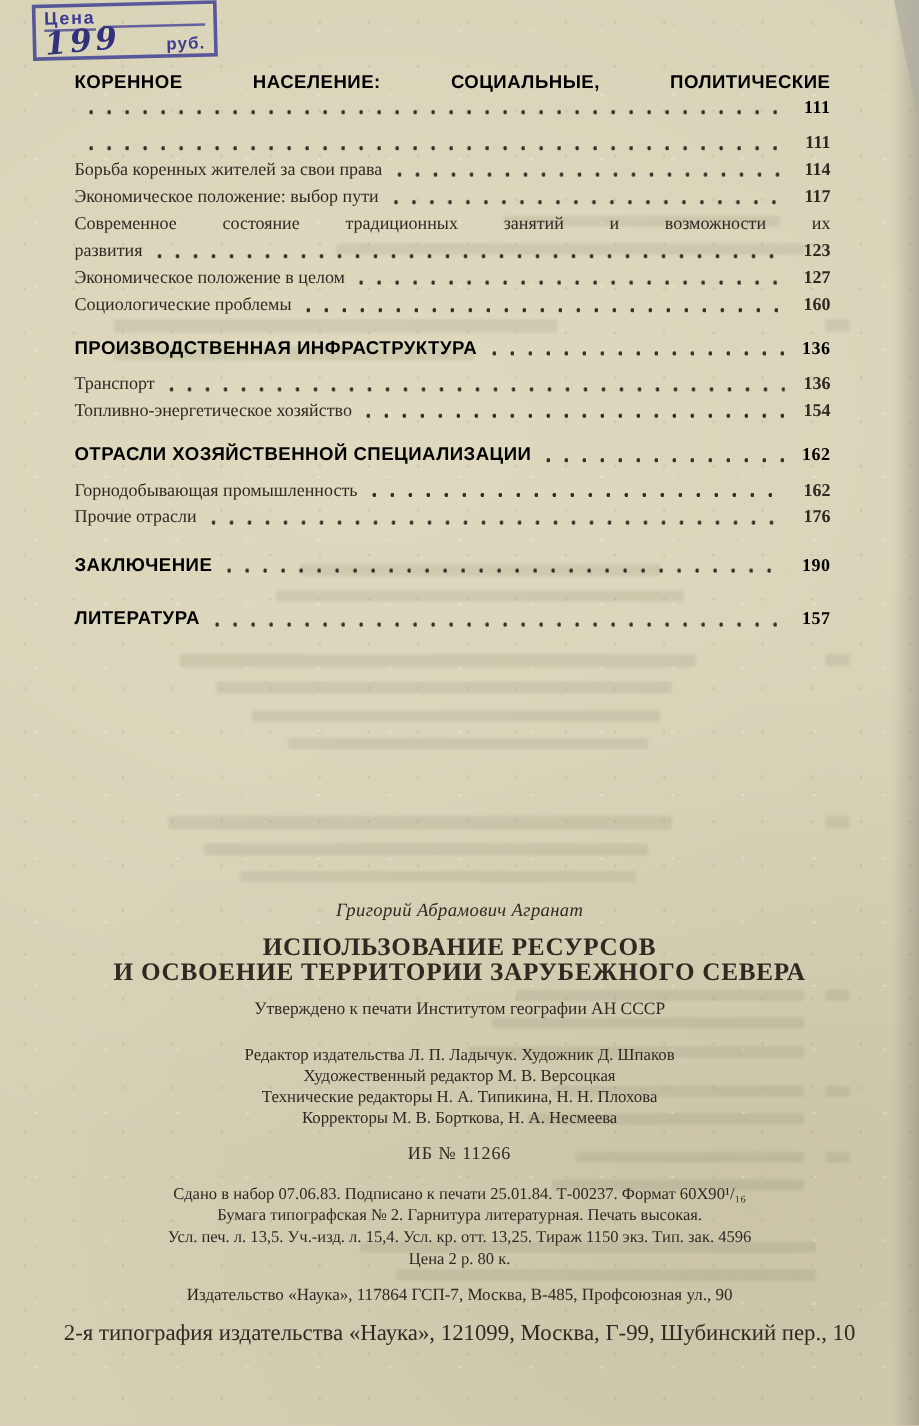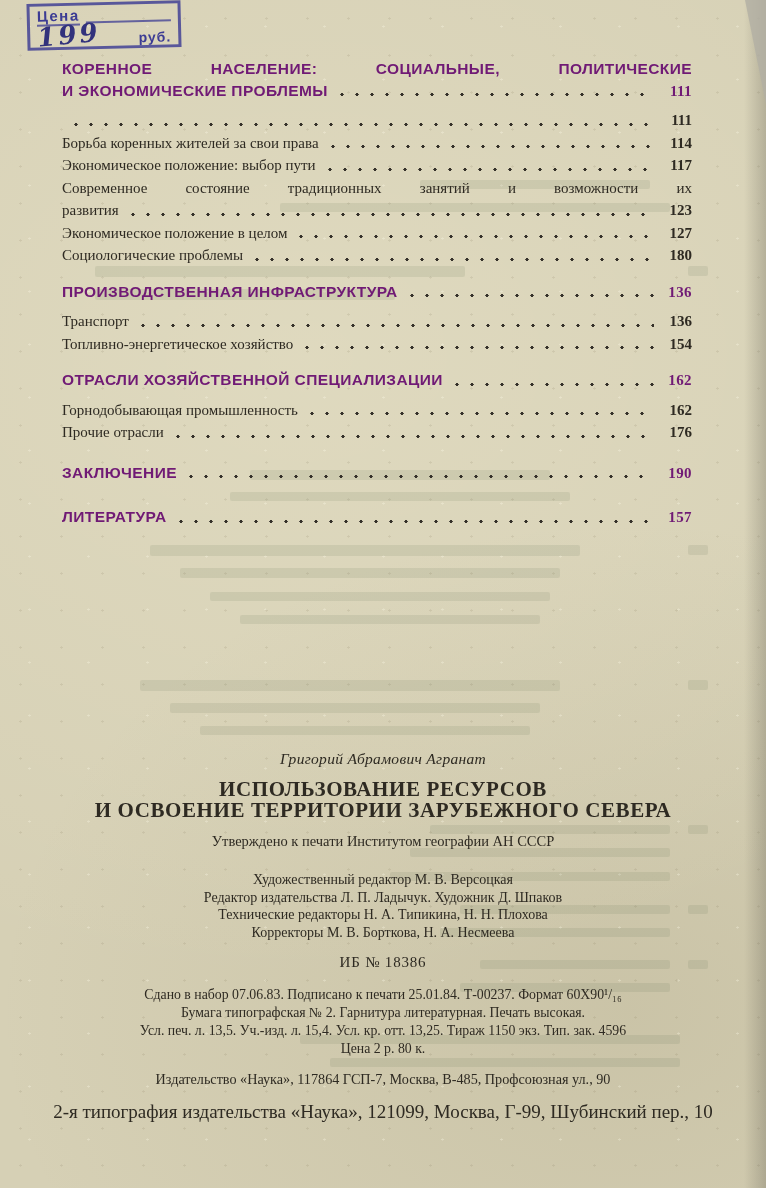--- a/index.html
+++ b/index.html
@@ -37,21 +37,21 @@
   
   .ghosts{position:absolute;inset:0;z-index:0;pointer-events:none;}
   .ghost-bar{position:absolute;background:rgba(104,117,87,.13);filter:blur(.7px);border-radius:2px;}
 
   
   .toc{position:absolute;left:62px;top:58px;width:630px;z-index:2;}
   .toc-entry{margin-top:0;}
   .toc-entry.item{font-size:15px;line-height:22.5px;}
   .toc-entry.chapter{font-family:"Liberation Sans",sans-serif;font-weight:700;
     font-size:15.5px;letter-spacing:.4px;line-height:21.5px;
-    margin-top:14px;margin-bottom:7px;color:#701a75;}
+    margin-top:14px;margin-bottom:7px;color:#000000;}
   .toc-entry.chapter:first-child{margin-top:0;}
   .toc-entry.chapter:nth-last-child(2){margin-top:18px;}
   .toc-entry.chapter:nth-last-child(1){margin-top:22px;}
   .toc-preline{text-align:justify;text-align-last:justify;}
   .toc-lastline{display:flex;align-items:baseline;}
   .toc-label{white-space:nowrap;}
   .toc-leader{flex:1;align-self:flex-end;height:5px;margin:0 8px 5px 12px;min-width:16px;
     background-image:radial-gradient(circle at 2px 2.5px, #35312a 1.45px, rgba(0,0,0,0) 1.8px);
     background-size:15px 5px;background-repeat:repeat-x;}
   .toc-page{font-family:"Liberation Serif",serif;font-weight:700;font-size:15px;
@@ -110,21 +110,20 @@
   <div class="stamp-row2">
     <span class="stamp-handwritten">199</span>
     <span class="stamp-rub">руб.</span>
   </div>
 </div>
 
 <div class="toc">
     <div class="toc-entry chapter">
       <div class="toc-preline">КОРЕННОЕ НАСЕЛЕНИЕ: СОЦИАЛЬНЫЕ, ПОЛИТИЧЕСКИЕ</div>
       <div class="toc-lastline">
-        <span class="toc-label">И ЭКОНОМИЧЕСКИЕ ПРОБЛЕМЫ</span>
         <span class="toc-leader"></span>
         <span class="toc-page">111</span>
       </div>
     </div>
     <div class="toc-entry item">
       <div class="toc-lastline">
         <span class="toc-leader"></span>
         <span class="toc-page">111</span>
       </div>
     </div>
@@ -154,21 +153,21 @@
       <div class="toc-lastline">
         <span class="toc-label">Экономическое положение в целом</span>
         <span class="toc-leader"></span>
         <span class="toc-page">127</span>
       </div>
     </div>
     <div class="toc-entry item">
       <div class="toc-lastline">
         <span class="toc-label">Социологические проблемы</span>
         <span class="toc-leader"></span>
-        <span class="toc-page">180</span>
+        <span class="toc-page">160</span>
       </div>
     </div>
     <div class="toc-entry chapter">
       <div class="toc-lastline">
         <span class="toc-label">ПРОИЗВОДСТВЕННАЯ ИНФРАСТРУКТУРА</span>
         <span class="toc-leader"></span>
         <span class="toc-page">136</span>
       </div>
     </div>
     <div class="toc-entry item">
@@ -223,26 +222,26 @@
   </div>
 
 <div class="colophon">
   <div class="author">Григорий Абрамович Агранат</div>
   <div class="book-title">
     <div>ИСПОЛЬЗОВАНИЕ РЕСУРСОВ</div>
     <div>И ОСВОЕНИЕ ТЕРРИТОРИИ ЗАРУБЕЖНОГО СЕВЕРА</div>
   </div>
   <div class="approved">Утверждено к печати Институтом географии АН СССР</div>
   <div class="staff">
+      <div>Редактор издательства Л. П. Ладычук. Художник Д. Шпаков</div>
       <div>Художественный редактор М. В. Версоцкая</div>
-      <div>Редактор издательства Л. П. Ладычук. Художник Д. Шпаков</div>
       <div>Технические редакторы Н. А. Типикина, Н. Н. Плохова</div>
       <div>Корректоры М. В. Борткова, Н. А. Несмеева</div>
     </div>
-  <div class="ib">ИБ № 18386</div>
+  <div class="ib">ИБ № 11266</div>
   <div class="printinfo">
       <div>Сдано в набор 07.06.83. Подписано к печати 25.01.84. Т-00237. Формат 60Х90¹/₁₆</div>
       <div>Бумага типографская № 2. Гарнитура литературная. Печать высокая.</div>
       <div>Усл. печ. л. 13,5. Уч.-изд. л. 15,4. Усл. кр. отт. 13,25. Тираж 1150 экз. Тип. зак. 4596</div>
       <div>Цена 2 р. 80 к.</div>
     </div>
   <div class="publisher">Издательство «Наука», 117864 ГСП-7, Москва, В-485, Профсоюзная ул., 90</div>
   <div class="printer">2-я типография издательства «Наука», 121099, Москва, Г-99, Шубинский пер., 10</div>
 </div>
 

